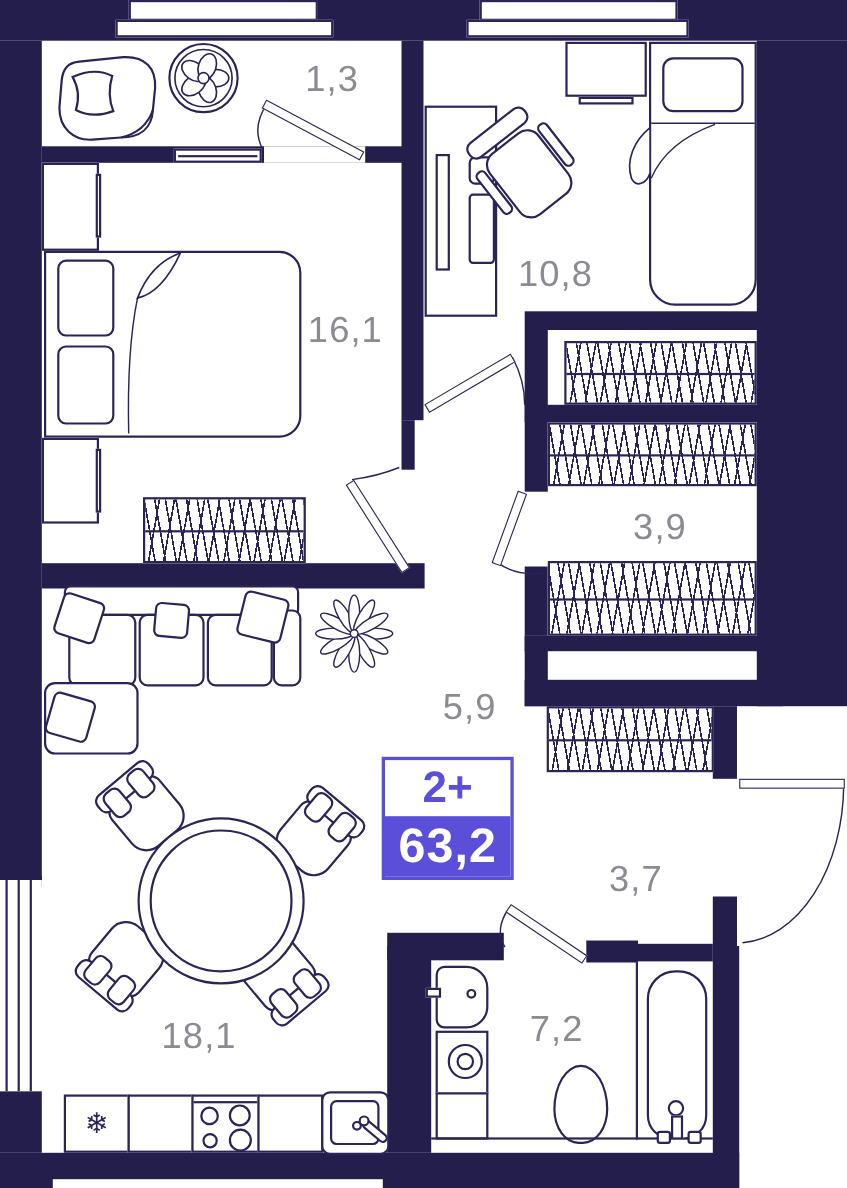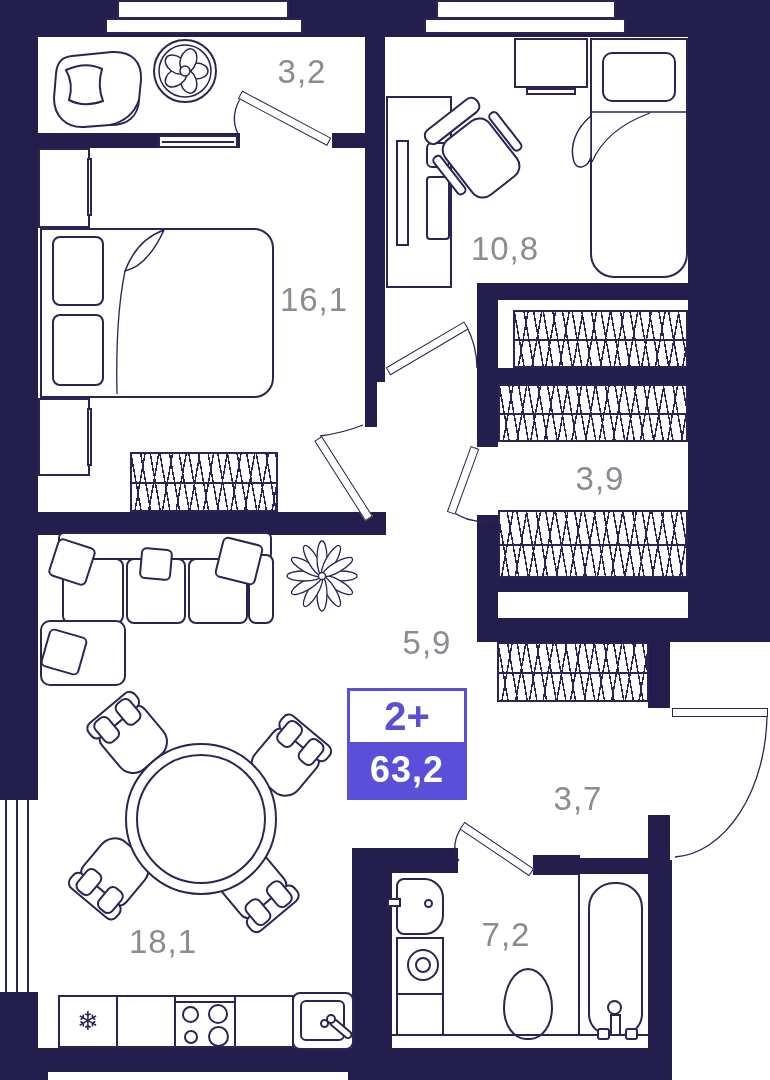--- a/index.html
+++ b/index.html
@@ -26,21 +26,21 @@
   .chair .band{position:absolute;left:0;top:0;width:62px;height:20px;border-radius:8px;
         background:#fff;border:2px solid var(--line);box-sizing:border-box}
   .chair .pad{position:absolute;top:3px;width:19px;height:28px;border-radius:7px;
         background:#fff;border:2px solid var(--line);box-sizing:border-box}
   .ochair{position:absolute;left:438px;top:102px;width:84px;height:106px;transform:rotate(-38deg)}
   .badge{position:absolute;left:347px;top:688px;width:120px;height:112px;border:3px solid var(--accent);
         box-sizing:border-box;background:#fff}
   .badge-top{height:51px;display:flex;align-items:center;justify-content:center;
         color:var(--accent);font-weight:700;font-size:40px}
   .badge-bot{height:55px;background:var(--accent);display:flex;align-items:center;justify-content:center;
-        color:#fff;font-weight:700;font-size:36px;letter-spacing:1px}
+        color:#fff;font-weight:700;font-size:44px;letter-spacing:1px}
   .glyph{display:flex;align-items:center;justify-content:center;color:var(--line);font-size:26px}
 </style>
 </head>
 <body>
 
 <div id="plan">
 
   <div class="w" style="left:0;top:0;width:770px;height:37px"></div>
   <div class="w" style="left:0;top:37px;width:38px;height:763px"></div>
   <div class="w" style="left:0;top:992px;width:38px;height:56px"></div>
@@ -269,27 +269,27 @@
     </g>
   </svg>
 
   <div class="leaf" style="left:240px;top:90px;width:101px;height:9px;transform:rotate(28deg)"></div>
   <div class="leaf" style="left:318px;top:434px;width:95px;height:9px;transform:rotate(57.5deg)"></div>
   <div class="leaf" style="left:388px;top:367px;width:91px;height:9px;transform:rotate(-30.5deg)"></div>
   <div class="leaf" style="left:475px;top:443px;width:70px;height:9px;transform:rotate(110deg)"></div>
   <div class="leaf" style="left:462px;top:821px;width:84px;height:9px;transform:rotate(34deg)"></div>
   <div class="leaf" style="left:672px;top:708px;width:96px;height:9px"></div>
 
-  <div class="lbl" style="left:256px;top:54px">3,2</div>
+  <div class="lbl" style="left:256px;top:54px">1,3</div>
   <div class="lbl" style="left:268px;top:282px">16,1</div>
   <div class="lbl" style="left:459px;top:231px">10,8</div>
   <div class="lbl" style="left:554px;top:461px">3,9</div>
   <div class="lbl" style="left:381px;top:625px">5,9</div>
   <div class="lbl" style="left:532px;top:781px">3,7</div>
   <div class="lbl" style="left:460px;top:917px">7,2</div>
-  <div class="lbl" style="left:117px;top:924px">18,1</div>
+  <div class="lbl" style="left:135px;top:924px">18,1</div>
 
   <div class="badge">
     <div class="badge-top">2+</div>
     <div class="badge-bot">63,2</div>
   </div>
 
 </div>
 
 </body></html>

